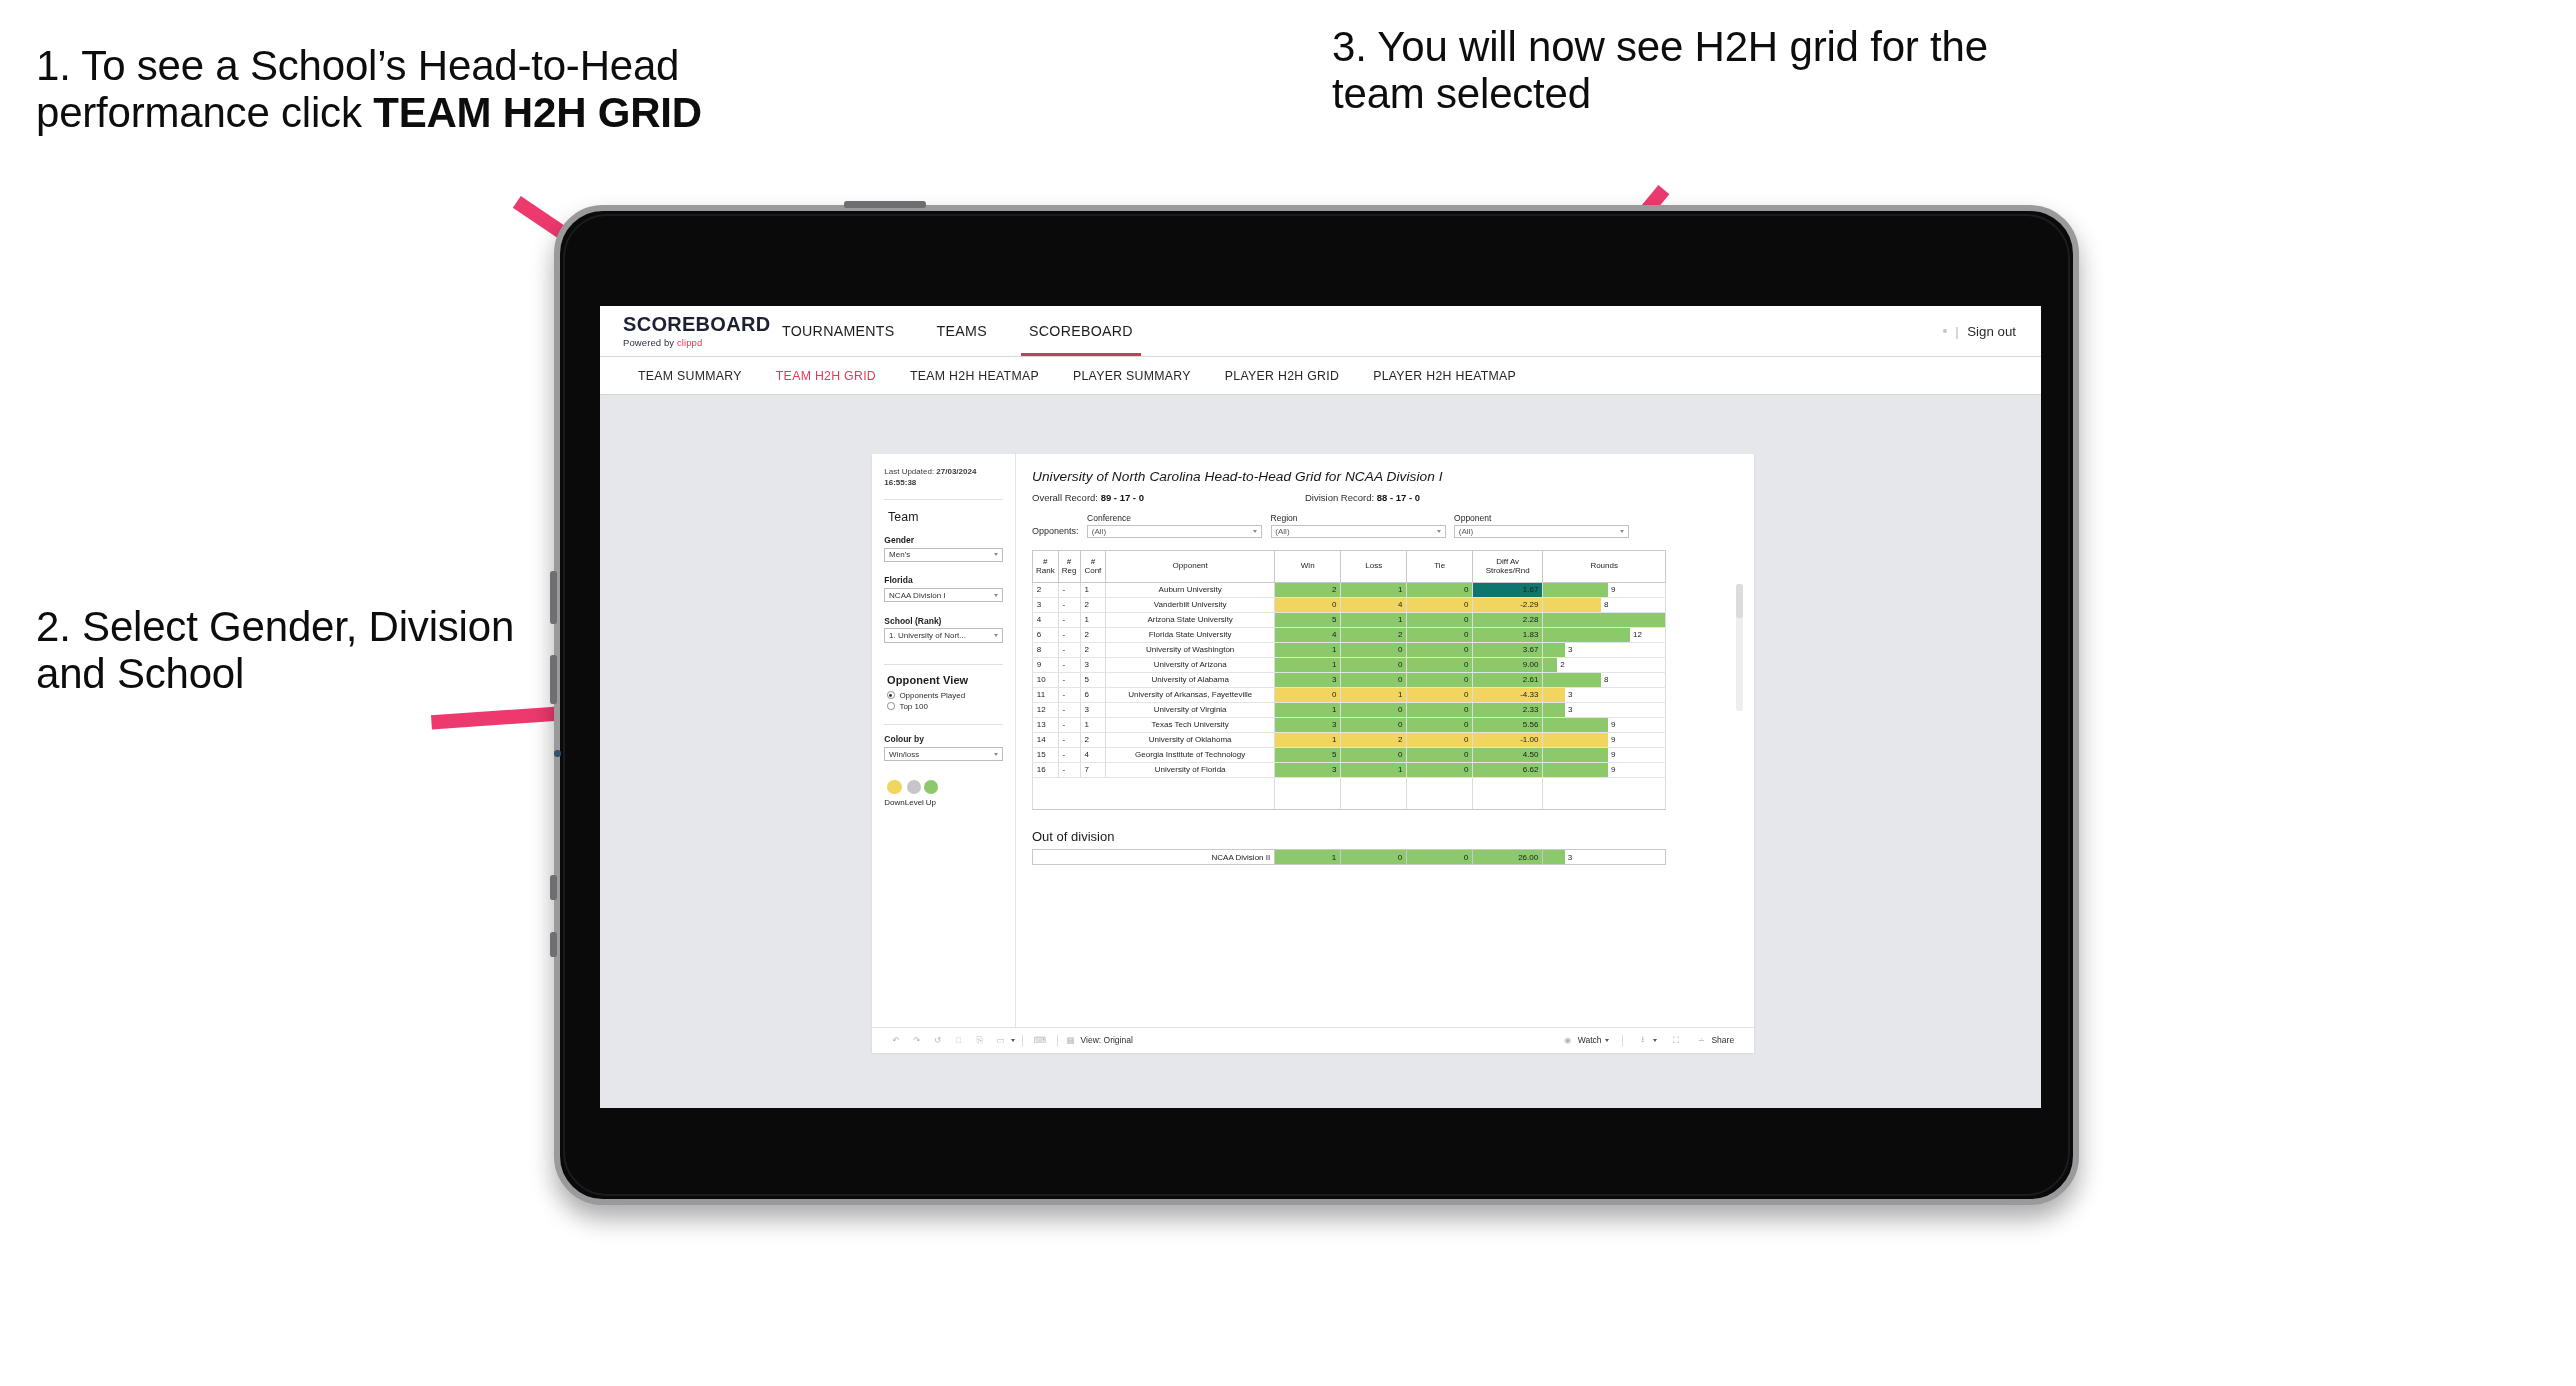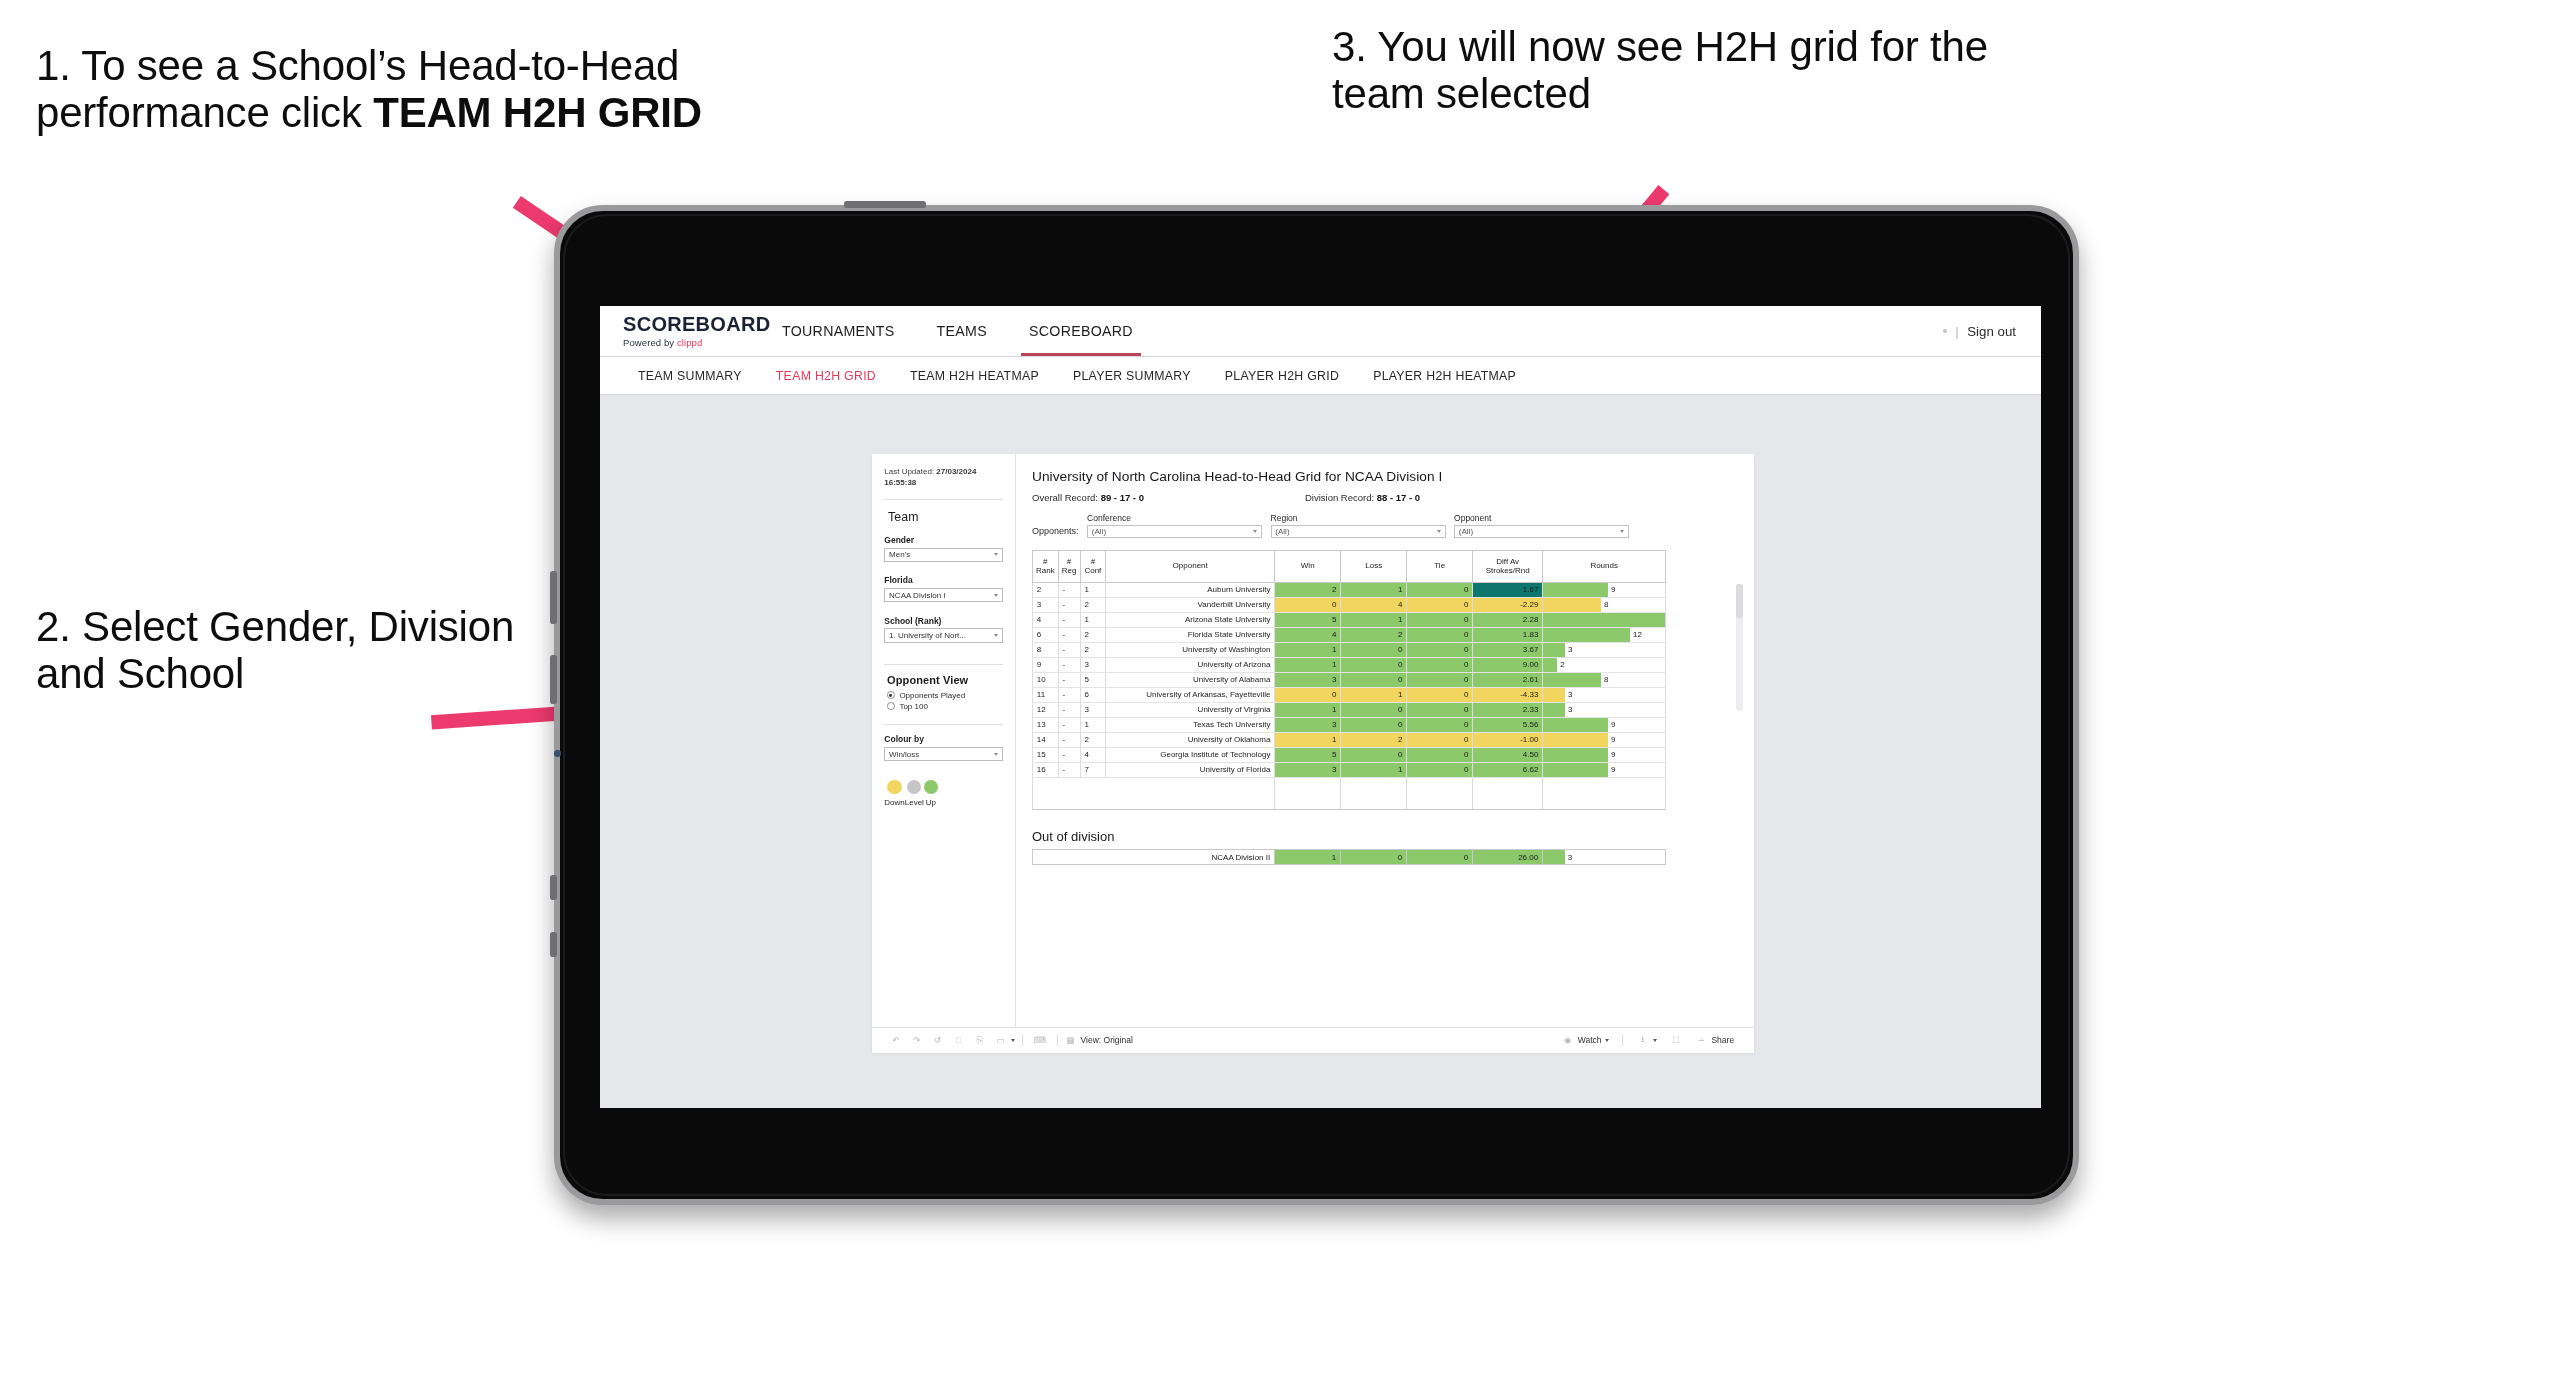--- a/index.html
+++ b/index.html
@@ -154,21 +154,21 @@
   .radio-row { display: flex; align-items: center; gap: 4.7px; margin: 1.9px 0 0 2.8px; font-size: 8px; color: #2b2b2d; }
   .radio { width: 7.6px; height: 7.6px; border-radius: 50%; border: 0.9px solid #8e8e90; background: #fff; flex: 0 0 7.6px; position: relative; }
   .radio.on::after { content: ""; position: absolute; left: 1.4px; top: 1.4px; width: 2.8px; height: 2.8px; border-radius: 50%; background: #333; }
   #legend { display: flex; justify-content: flex-start; margin-top: 19px; text-align: center; }
   .lg-item { display: flex; flex-direction: column; align-items: center; gap: 3.8px; }
   .lg-dot { width: 14.2px; height: 14.2px; border-radius: 50%; }
   .lg-txt { font-size: 8px; color: #1f1f21; }
 
   
   #content { flex: 1; padding: 15px 19px 0 16px; min-width: 0; position: relative; }
-  #grid-title { font-size: 13.7px; color: #16161a; font-weight: 400; letter-spacing: 0.05px; }
+  #grid-title { font-size: 13.7px; color: #16161a; font-weight: 400; letter-spacing: 0.05px; font-style: italic; }
   #records { display: flex; margin-top: 7.6px; font-size: 9.5px; color: #2b2b2d; }
   #records b { font-weight: 700; color: #111; }
   #rec-div { margin-left: 161px; }
 
   #filters { display: flex; align-items: flex-end; margin-top: 10.4px; gap: 8.5px; }
   #filters .opp-label { font-size: 9px; color: #2b2b2d; padding-bottom: 1.9px; }
   .fl { display: flex; flex-direction: column; }
   .fl .fl-lab { font-size: 8.5px; color: #1f1f21; margin-bottom: 1.9px; }
   .fl-sel {
     height: 13.3px; border: 0.9px solid #c2c2c4; background: #fff;
@@ -193,21 +193,21 @@
     padding: 0 1.9px;
   }
   table.h2h td {
     border-left: 0.9px solid #dcdcde; border-right: 0.9px solid #dcdcde;
     border-bottom: 0.9px solid #e4e4e6;
     font-size: 8px; color: #1c1c1e;
     height: 15px; padding: 0 3.8px;
     background: #fff;
   }
   td.c-rank, td.c-reg, td.c-conf { text-align: left; }
-  td.c-opp { text-align: right; }
+  td.c-opp { text-align: center; }
   td.num { text-align: right; }
   td.rounds { padding: 0; position: relative; overflow: hidden; }
   .rbar { position: absolute; left: 0; top: 0; bottom: 0; }
   .rlab { position: absolute; top: 0; bottom: 0; display: flex; align-items: center; font-size: 8px; color: #1c1c1e; padding-left: 2.8px; }
   .col-rank { width: 25.6px; } .col-reg { width: 22px; } .col-conf { width: 25.6px; }
   .col-opp { width: 169px; } .col-win { width: 66px; } .col-loss { width: 66px; }
   .col-tie { width: 66px; } .col-diff { width: 70px; } .col-rounds { width: 123px; }
 
   #tbl-scroll {
     position: absolute; right: -7.6px; top: 34px;

